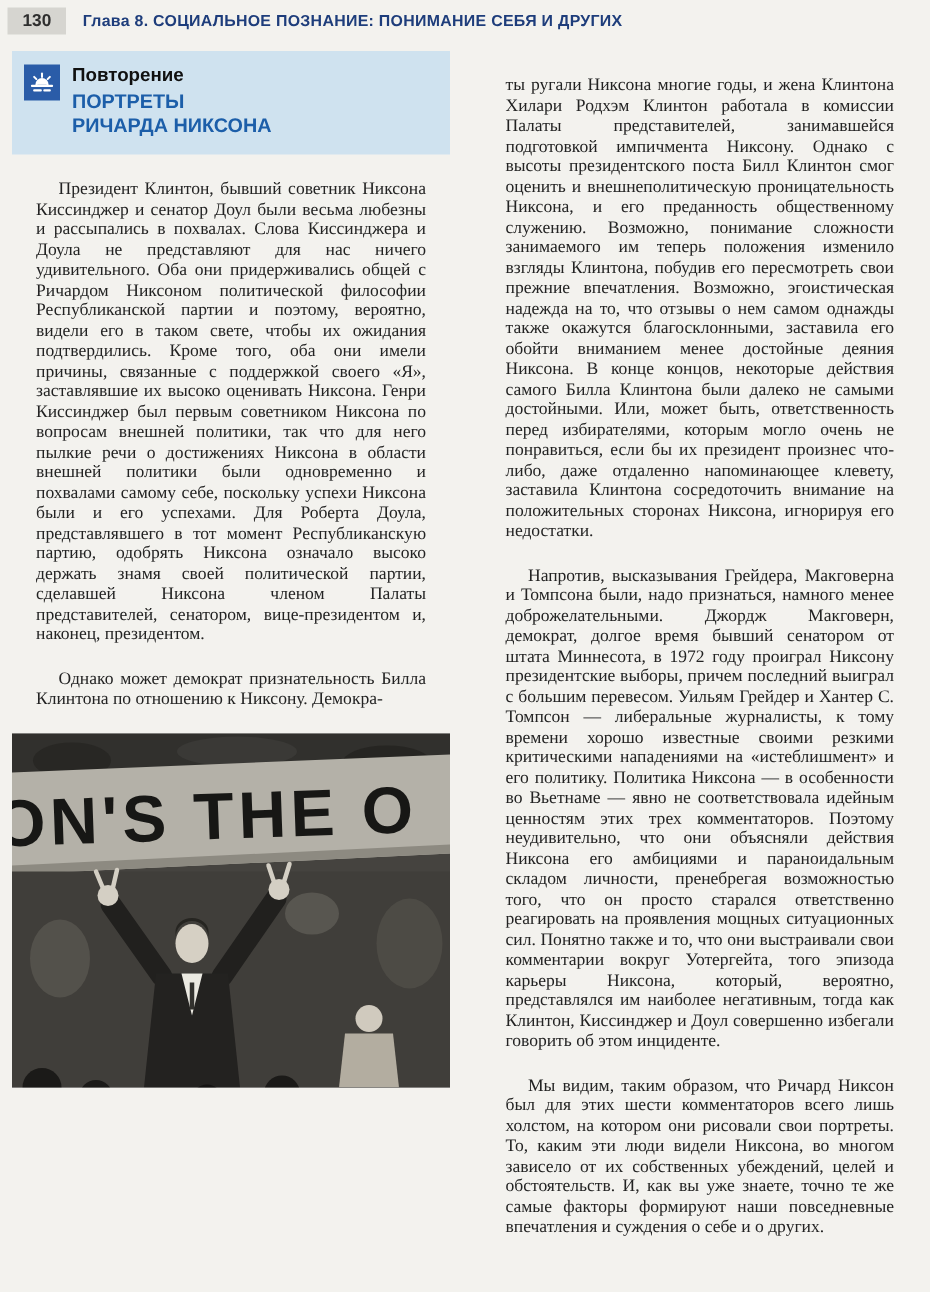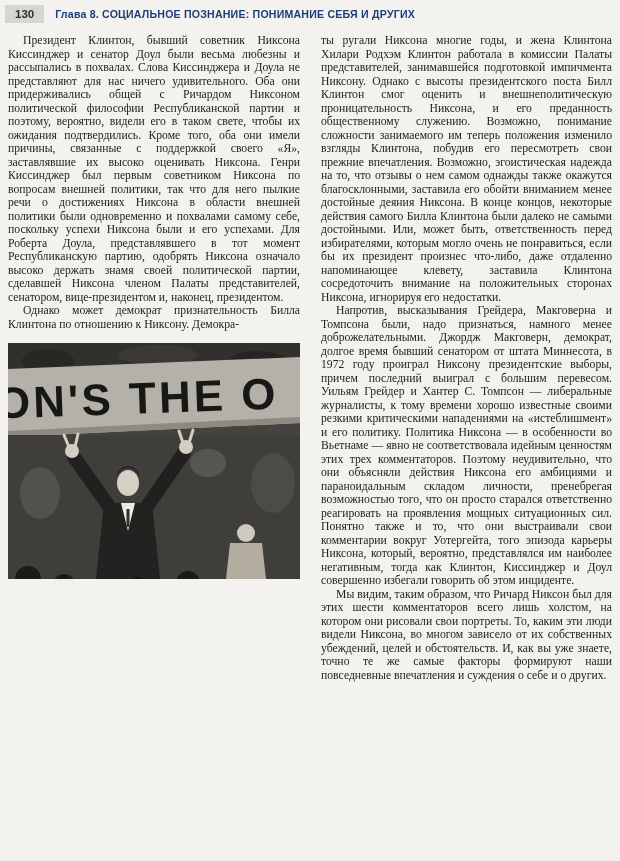--- a/index.html
+++ b/index.html
@@ -24,21 +24,21 @@
   .chapter-title {
     font-family: "Liberation Sans", sans-serif;
     font-weight: bold; font-size: 10.6px;
     color: #1e3d7b; letter-spacing: 0.2px;
   }
 
   
   .columns { display: flex; gap: 21px; padding: 11px 0 0 3px; }
   .col { width: 292px; }
   p {
-    margin: 0;
+    margin: 16px;
     font-size: 11.7px;
     line-height: 13.5px;
     text-align: justify;
     hyphens: auto;
   }
   p.indent { text-indent: 15px; }
 
   
   .review-box {
     background: #cfe2ef;
@@ -79,20 +79,40 @@
 
   <header class="page-header">
     <span class="page-num">130</span>
     <span class="chapter-title">Глава 8. СОЦИАЛЬНОЕ ПОЗНАНИЕ: ПОНИМАНИЕ СЕБЯ И ДРУГИХ</span>
   </header>
 
   <div class="columns">
 
     <div class="col">
 
+      <div class="review-box">
+        <span class="review-icon">
+          <svg width="18" height="18" viewBox="0 0 24 24" aria-hidden="true">
+            <g stroke="#ffffff" stroke-width="1.8" fill="none" stroke-linecap="round">
+              <path d="M12 4 L12 7"></path>
+              <path d="M5 7 L7 9"></path>
+              <path d="M19 7 L17 9"></path>
+              <path d="M7 14 a5 5 0 0 1 10 0" fill="#ffffff"></path>
+              <path d="M3 15 L21 15"></path>
+              <path d="M5 19 L11 19"></path>
+              <path d="M14 19 L19 19"></path>
+            </g>
+          </svg>
+        </span>
+        <div class="review-texts">
+          <span class="review-label">Повторение</span>
+          <span class="review-title-line">ПОРТРЕТЫ</span>
+          <span class="review-title-line">РИЧАРДА НИКСОНА</span>
+        </div>
+      </div>
 
       <p class="indent">Президент Клинтон, бывший советник Никсона Киссинджер и сенатор Доул были весьма любезны и рассыпались в похвалах. Слова Киссинджера и Доула не представляют для нас ничего удивительного. Оба они придерживались общей с Ричардом Никсоном политической философии Республиканской партии и поэтому, вероятно, видели его в таком свете, чтобы их ожидания подтвердились. Кроме того, оба они имели причины, связанные с поддержкой своего «Я», заставлявшие их высоко оценивать Никсона. Генри Киссинджер был первым советником Никсона по вопросам внешней политики, так что для него пылкие речи о достижениях Никсона в области внешней политики были одновременно и похвалами самому себе, поскольку успехи Никсона были и его успехами. Для Роберта Доула, представлявшего в тот момент Республиканскую партию, одобрять Никсона означало высоко держать знамя своей политической партии, сделавшей Никсона членом Палаты представителей, сенатором, вице-президентом и, наконец, президентом.</p>
       <p class="indent">Однако может демократ признательность Билла Клинтона по отношению к Никсону. Демокра-</p>
 
       <figure class="photo" style="margin:12px 0 0 0;">
         <svg width="292" height="236" viewBox="0 0 292 236">
 
           <rect x="0" y="0" width="292" height="236" fill="#45433f"></rect>
 
           <rect x="0" y="0" width="292" height="32" fill="#31302d"></rect>

